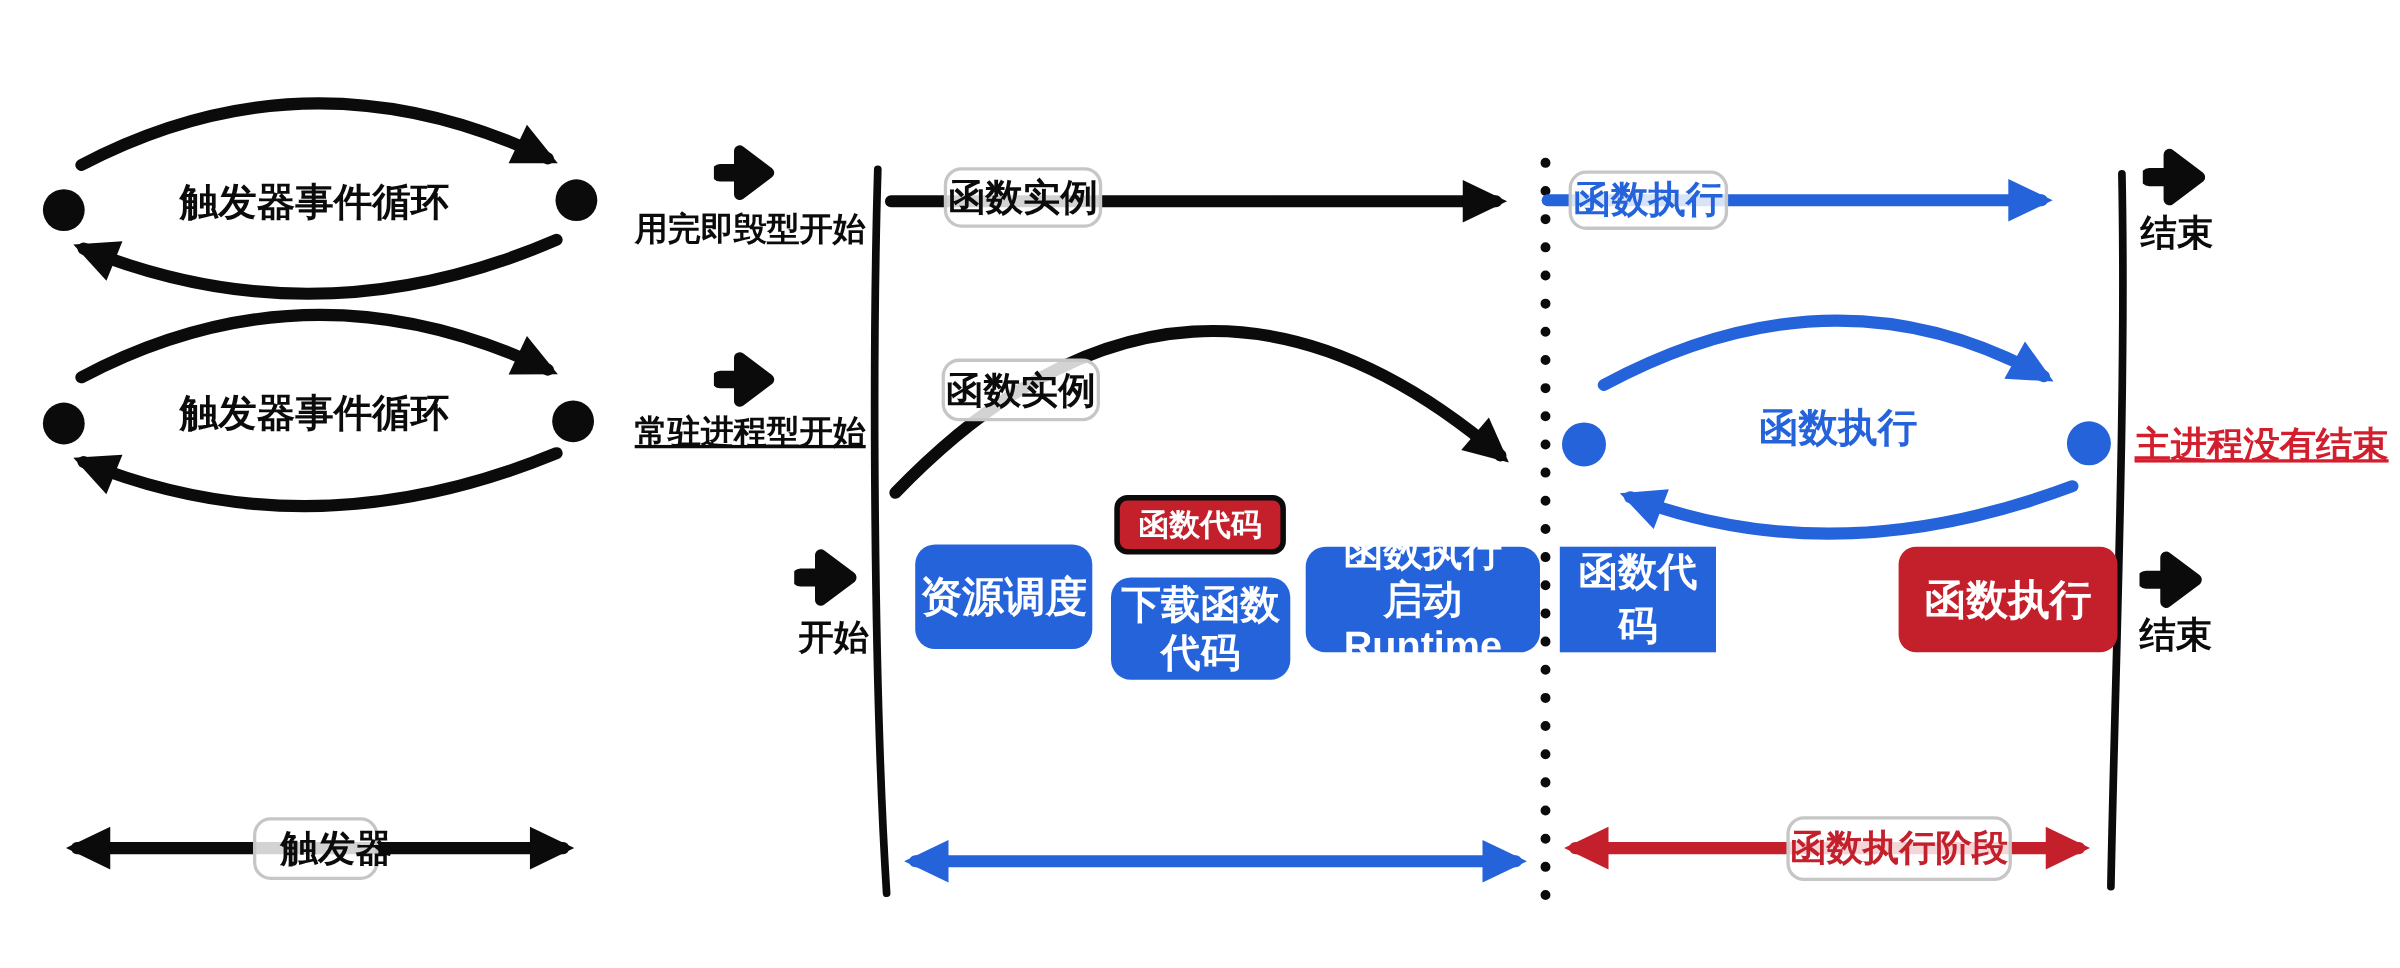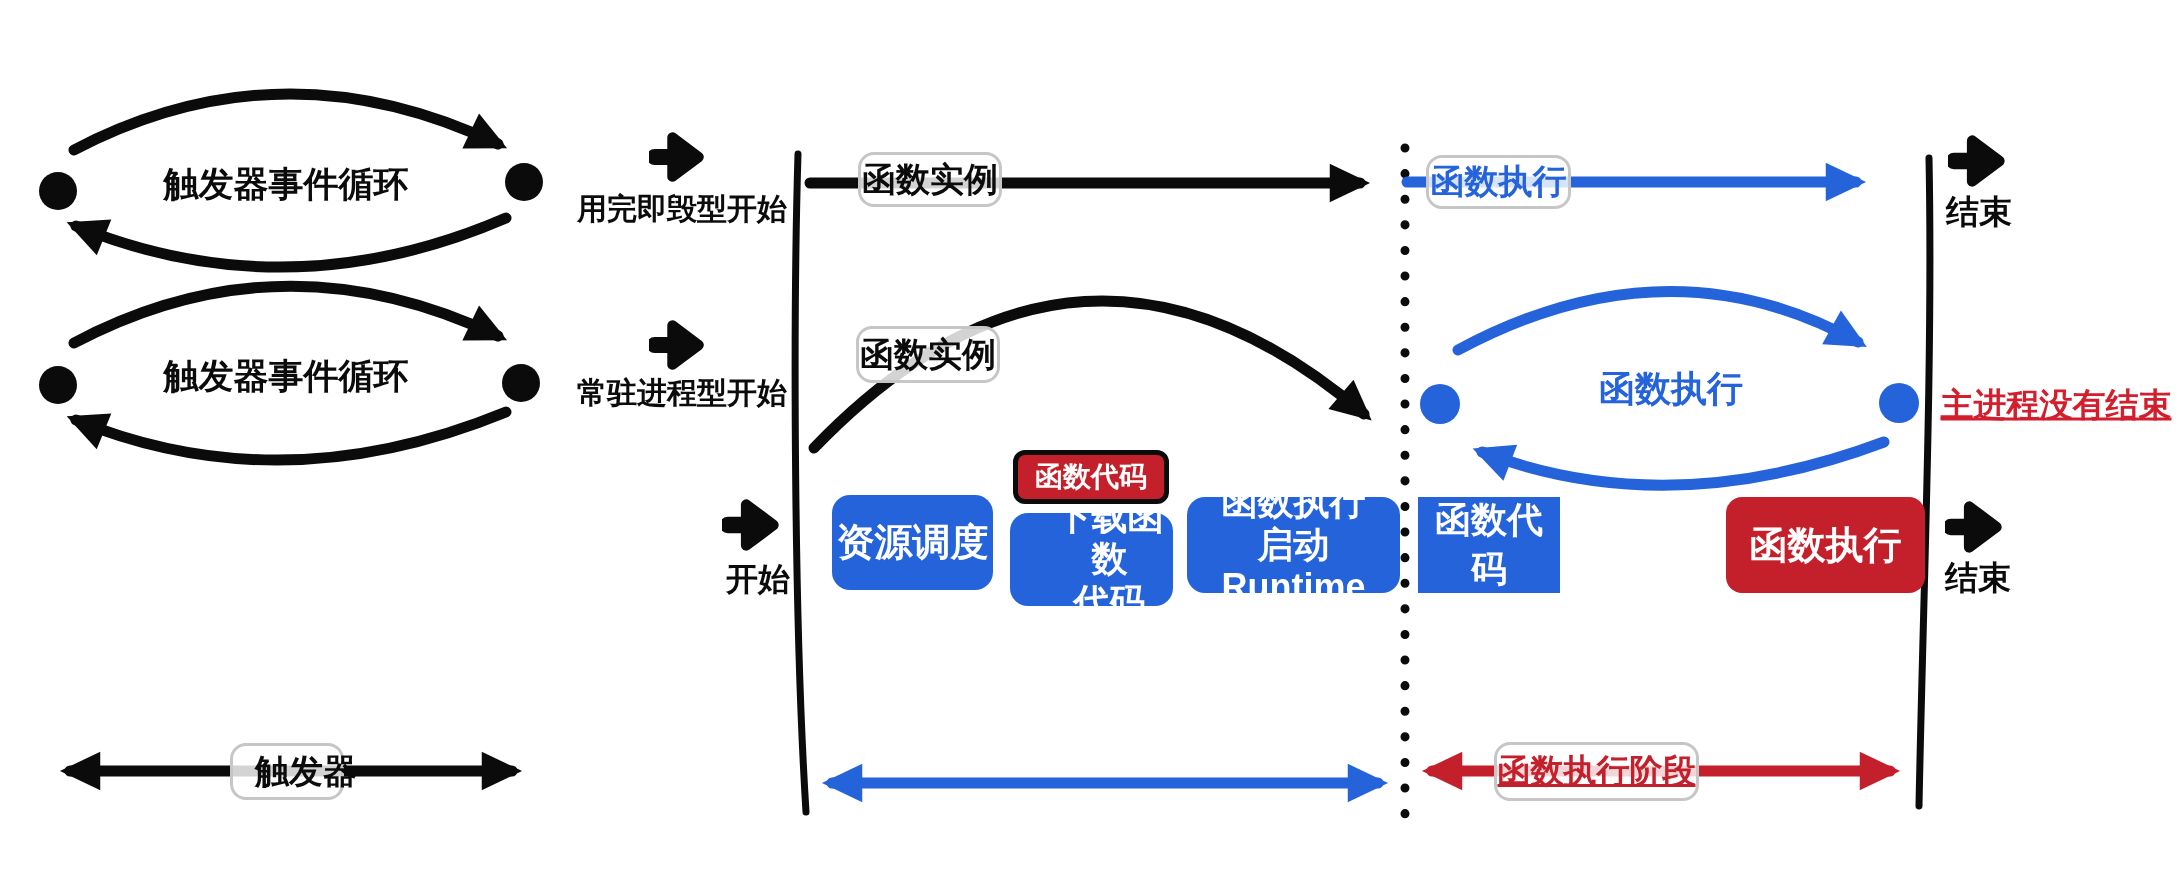--- a/index.html
+++ b/index.html
@@ -76,35 +76,35 @@
     <use href="#boldArrow" x="649" y="127" width="60" height="60" fill="#0b0b0b" stroke="#0b0b0b"></use>
     <use href="#boldArrow" x="649" y="315" width="60" height="60" fill="#0b0b0b" stroke="#0b0b0b"></use>
     <use href="#boldArrow" x="722" y="494" width="62" height="62" fill="#0b0b0b" stroke="#0b0b0b"></use>
     <use href="#boldArrow" x="1948" y="130" width="62" height="62" fill="#0b0b0b" stroke="#0b0b0b"></use>
     <use href="#boldArrow" x="1945" y="496" width="62" height="62" fill="#0b0b0b" stroke="#0b0b0b"></use>
   </svg>
 
   <div class="txt" style="left:286px;top:184px;font-size:35px;">触发器事件循环</div>
   <div class="txt" style="left:286px;top:376px;font-size:35px;">触发器事件循环</div>
   <div class="txt" style="left:682px;top:209px;font-size:30px;">用完即毁型开始</div>
-  <div class="txt" style="left:682px;top:393px;font-size:30px;">常驻进程型开始</div>
+  <div class="txt" style="left:682px;top:393px;font-size:30px;text-decoration:underline;">常驻进程型开始</div>
   <div class="txt" style="left:758px;top:580px;font-size:32px;">开始</div>
   <div class="txt" style="left:1979px;top:212px;font-size:33px;">结束</div>
   <div class="txt" style="left:1978px;top:578px;font-size:33px;">结束</div>
   <div class="txt blue" style="left:1671px;top:389px;font-size:36px;">函数执行</div>
   <div class="txt" style="left:2056px;top:405px;font-size:33px;color:#D31E2E;text-decoration:underline;">主进程没有结束</div>
 
   <div class="tag" style="left:230px;top:743px;width:114px;height:57px;font-size:34px;padding-left:38px;">触发器</div>
   <div class="tag" style="left:858px;top:152px;width:144px;height:55px;font-size:34px;">函数实例</div>
   <div class="tag blue" style="left:1426px;top:155px;width:145px;height:54px;font-size:34px;">函数执行</div>
   <div class="tag" style="left:856px;top:326px;width:144px;height:57px;font-size:34px;">函数实例</div>
-  <div class="tag red" style="left:1494px;top:742px;width:205px;height:59px;font-size:33px;text-decoration:underline;">函数执行阶段</div>
+  <div class="tag red" style="left:1624px;top:742px;width:205px;height:59px;font-size:33px;">函数执行阶段</div>
 
   <div class="box" style="left:832px;top:495px;width:161px;height:95px;background:#2563DB;border-radius:18px;font-size:38px;text-align:center;">资源调度</div>
-  <div class="box pre" style="left:1010px;top:513px;width:163px;height:93px;background:#2563DB;border-radius:18px;font-size:36px;padding-left:36px;">下载函数
+  <div class="box pre" style="left:1010px;top:525px;width:163px;height:93px;background:#2563DB;border-radius:18px;font-size:36px;">下载函数
 代码</div>
   <div class="box pre" style="left:1187px;top:497px;width:213px;height:96px;background:#2563DB;border-radius:18px;font-size:36px;">函数执行
 启动Runtime</div>
   <div class="box" style="left:1418px;top:497px;width:142px;height:96px;background:#2563DB;border-radius:0;font-size:36px;">函数代码</div>
   <div class="box" style="left:1726px;top:497px;width:199px;height:96px;background:#C4202C;border-radius:16px;font-size:38px;">函数执行</div>
   <div class="box" style="left:1013px;top:450px;width:156px;height:54px;background:#C4202C;border:5px solid #0b0b0b;border-radius:12px;font-size:28px;z-index:4;">函数代码</div>
 
 </div>
 
 </body></html>

